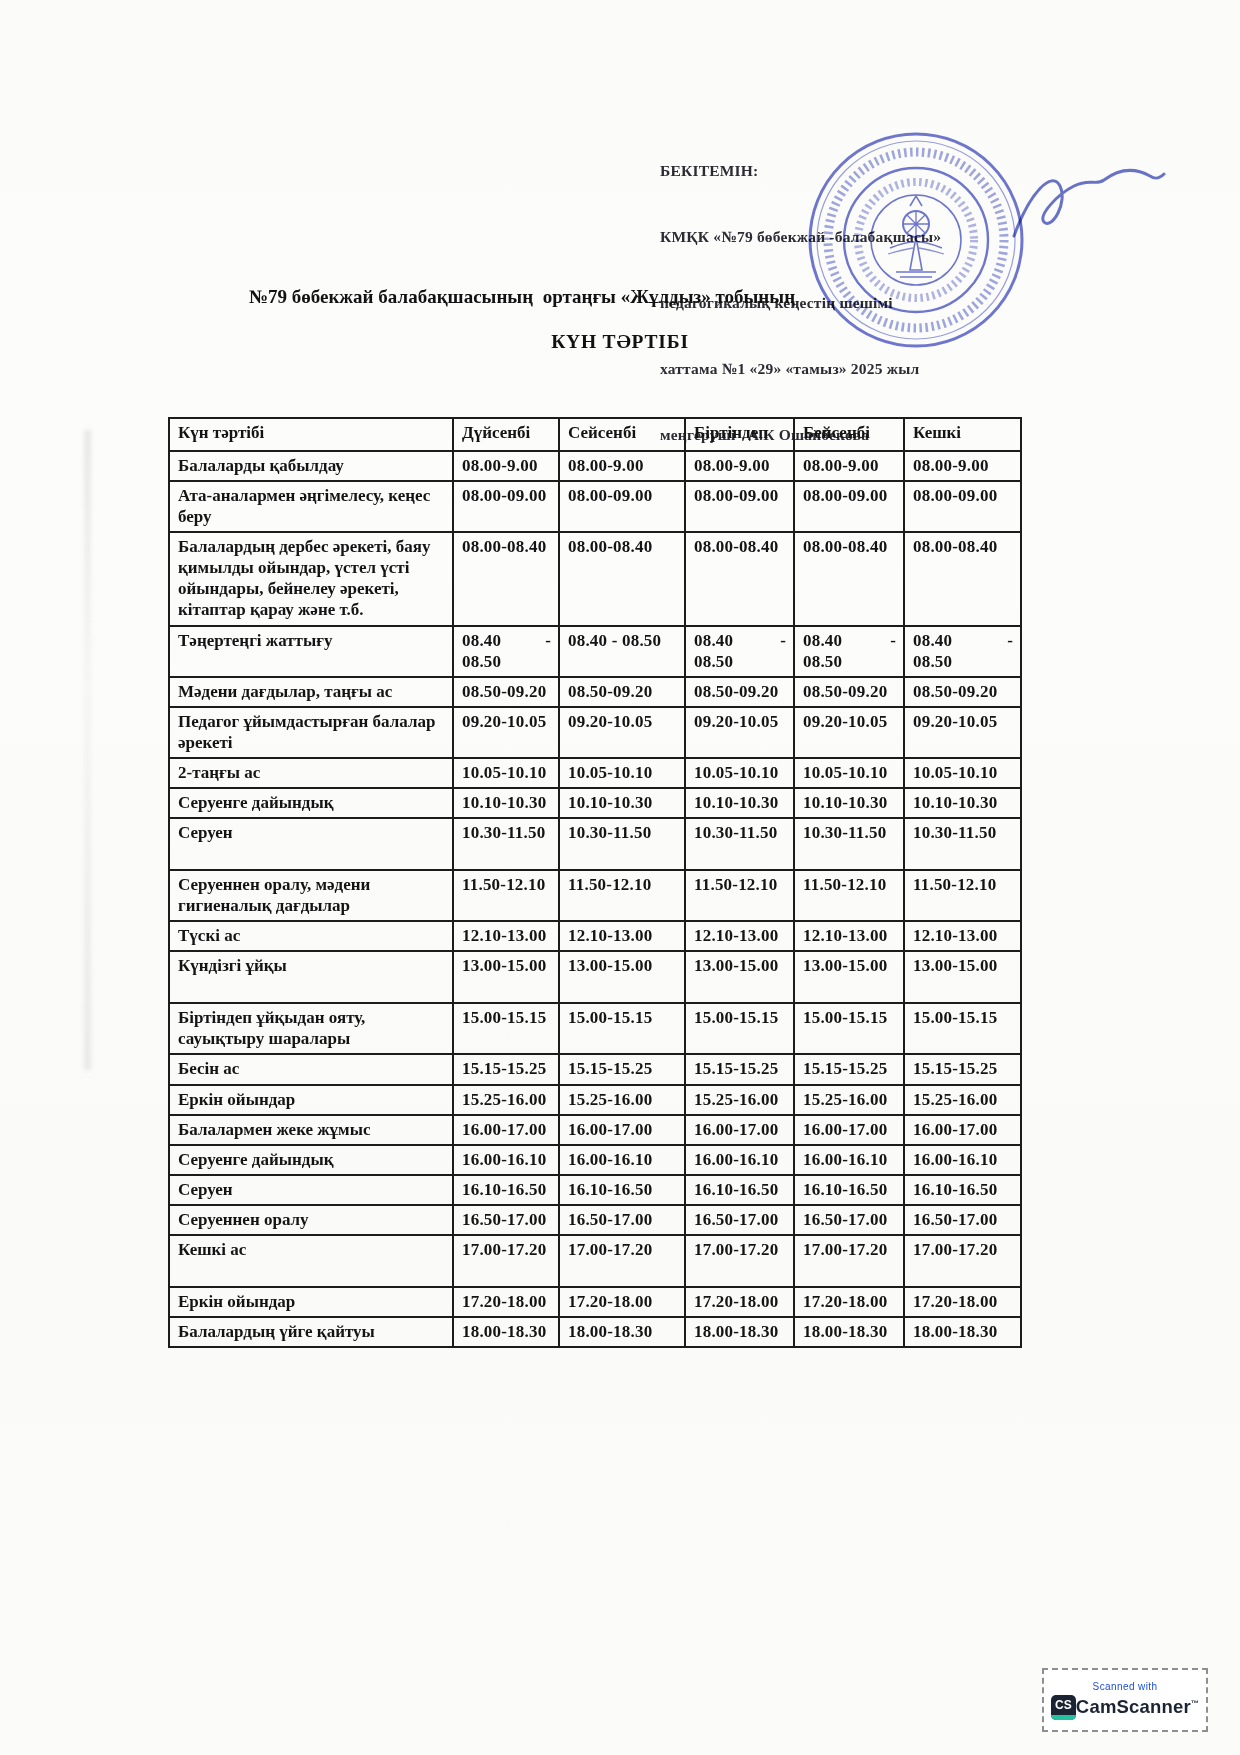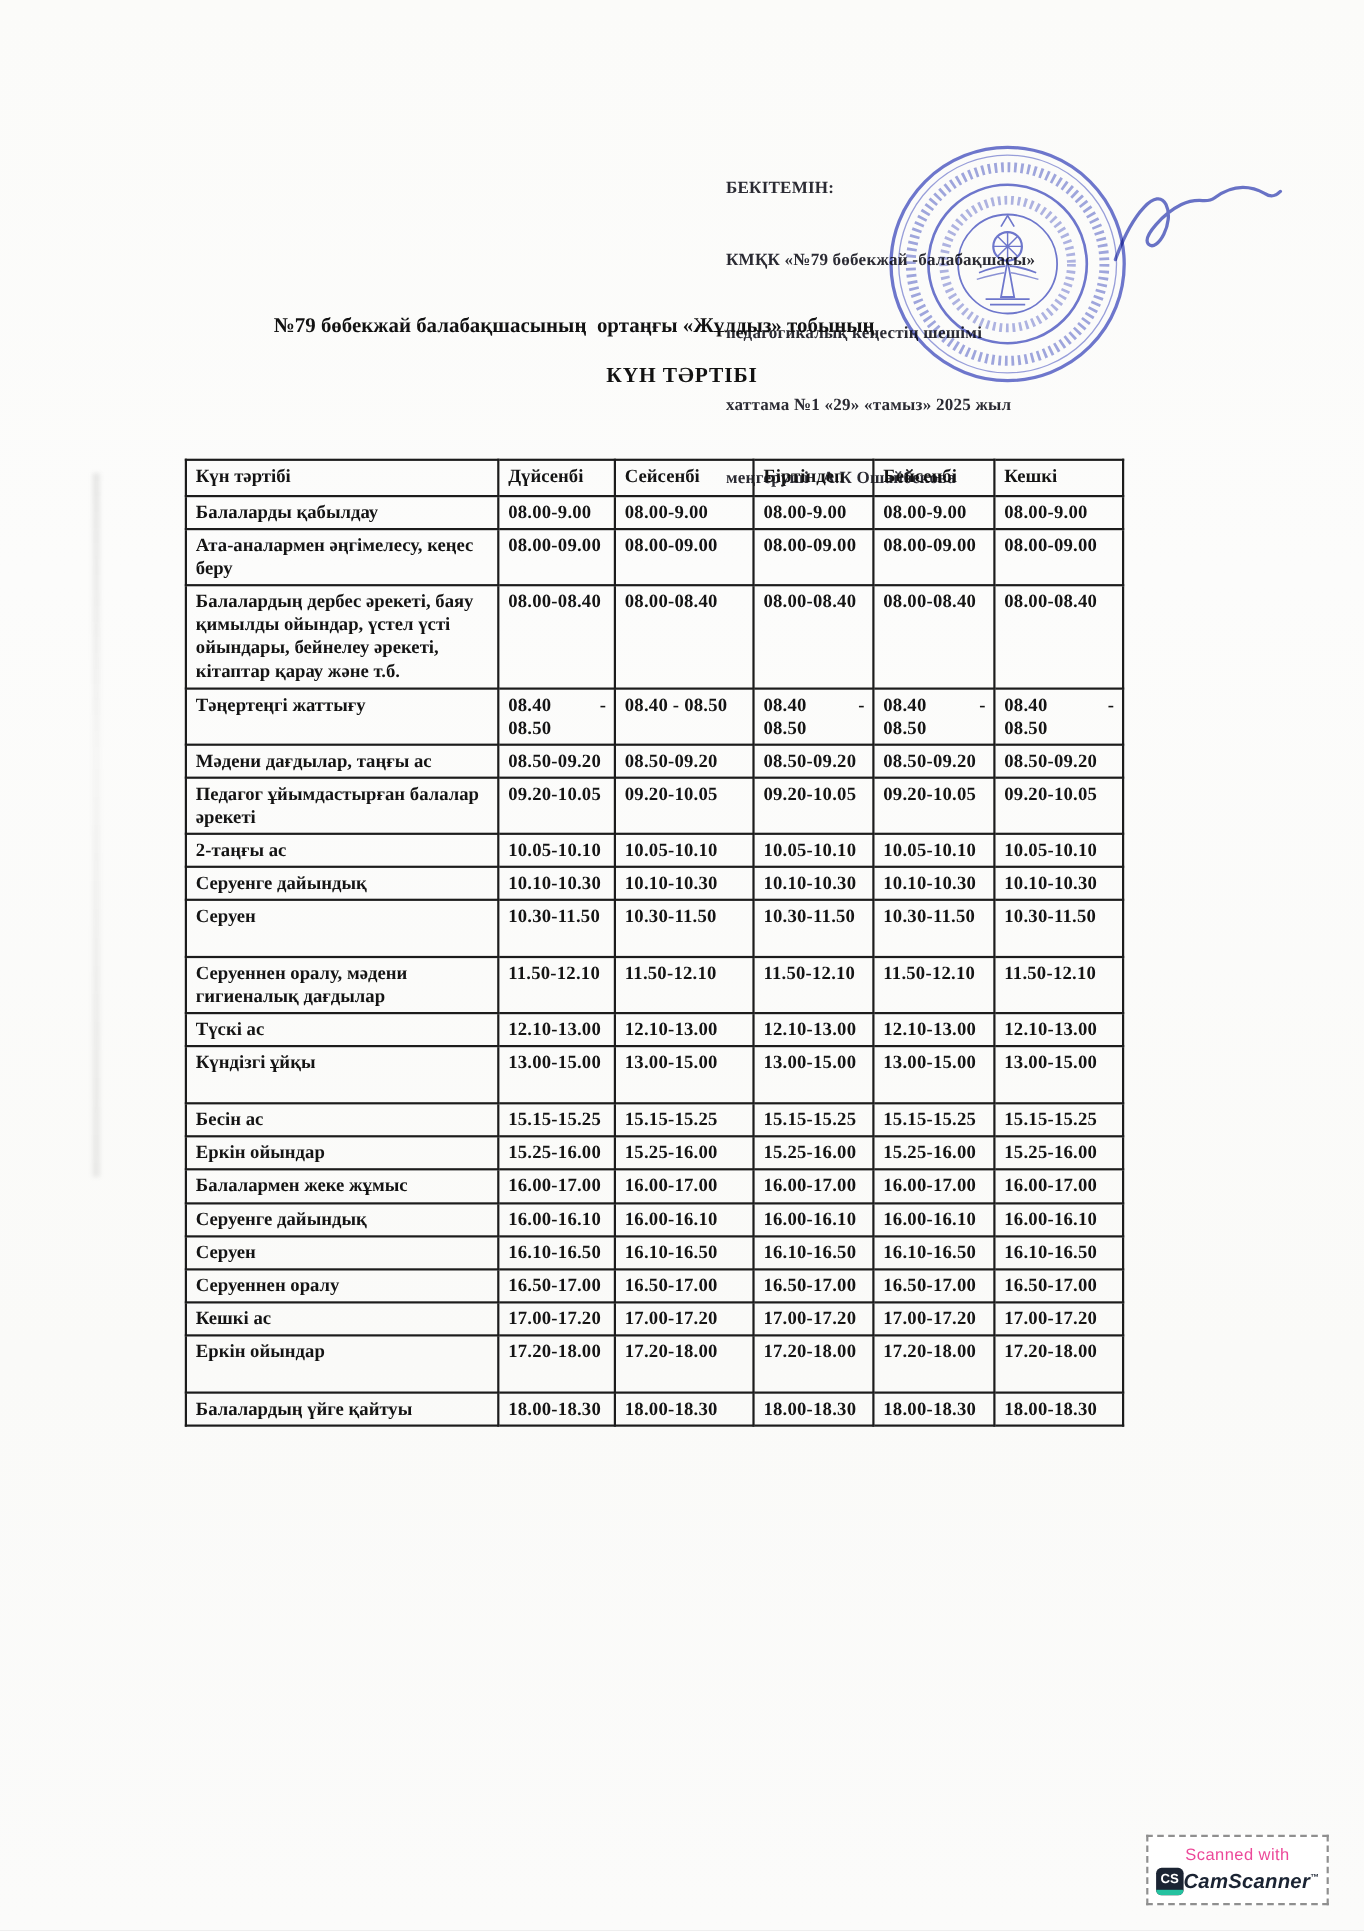--- a/index.html
+++ b/index.html
@@ -38,28 +38,28 @@
   .tl{display:flex;justify-content:space-between;}
   tbody tr{height:29px;}
   tbody tr:nth-child(9){height:52px;}
   tbody tr:nth-child(12){height:52px;}
   tbody tr:nth-child(20){height:52px;}
   
   .badge{position:absolute;left:1042px;top:1668px;width:166px;height:64px;
     background:#ffffff;border:2px dashed #8f8f8f;box-sizing:border-box;
     display:flex;flex-direction:column;align-items:center;justify-content:center;gap:3px;
     font-family:"Liberation Sans", sans-serif;}
-  .badge .scanned{font-size:15px;color:#ec4899;letter-spacing:.4px;}
+  .badge .scanned{font-size:10px;color:#1d4ed8;letter-spacing:.4px;}
   .badge .brandrow{display:flex;align-items:center;gap:0;}
   .cs-logo{width:25px;height:25px;border-radius:5px;overflow:hidden;background:#1b2433;
     display:flex;flex-direction:column;}
   .cs-logo .cs-txt{flex:1;color:#ffffff;font-weight:700;font-size:12px;
     display:flex;align-items:center;justify-content:center;}
   .cs-logo .cs-teal{height:5px;}
-  .badge .brand{font-size:18.5px;font-weight:700;color:#1b2433;letter-spacing:.2px;font-style:italic;}
+  .badge .brand{font-size:18.5px;font-weight:700;color:#1b2433;letter-spacing:.2px;}
   .badge .tm{font-size:8px;color:#1b2433;vertical-align:super;}
 </style>
 </head>
 <body>
 
 <div class="page">
 
   <div class="scan-smudge"></div>
 
   <div class="approval">
@@ -238,20 +238,28 @@
         </tr>
         <tr>
           <td class="act">Күндізгі ұйқы</td>
           <td class="time">13.00-15.00</td>
           <td class="time">13.00-15.00</td>
           <td class="time">13.00-15.00</td>
           <td class="time">13.00-15.00</td>
           <td class="time">13.00-15.00</td>
         </tr>
         <tr>
+          <td class="act">Біртіндеп ұйқыдан ояту, сауықтыру шаралары</td>
+          <td class="time">15.00-15.15</td>
+          <td class="time">15.00-15.15</td>
+          <td class="time">15.00-15.15</td>
+          <td class="time">15.00-15.15</td>
+          <td class="time">15.00-15.15</td>
+        </tr>
+        <tr>
           <td class="act">Бесін ас</td>
           <td class="time">15.15-15.25</td>
           <td class="time">15.15-15.25</td>
           <td class="time">15.15-15.25</td>
           <td class="time">15.15-15.25</td>
           <td class="time">15.15-15.25</td>
         </tr>
         <tr>
           <td class="act">Еркін ойындар</td>
           <td class="time">15.25-16.00</td>

